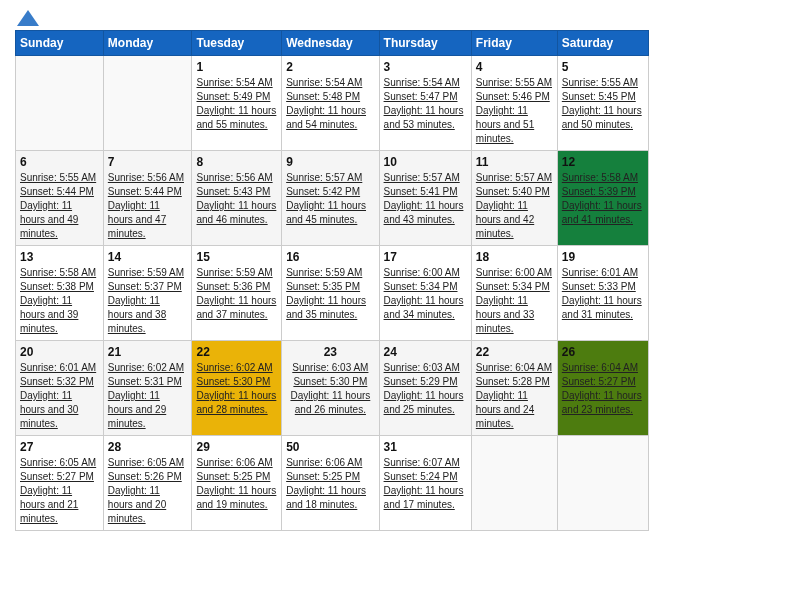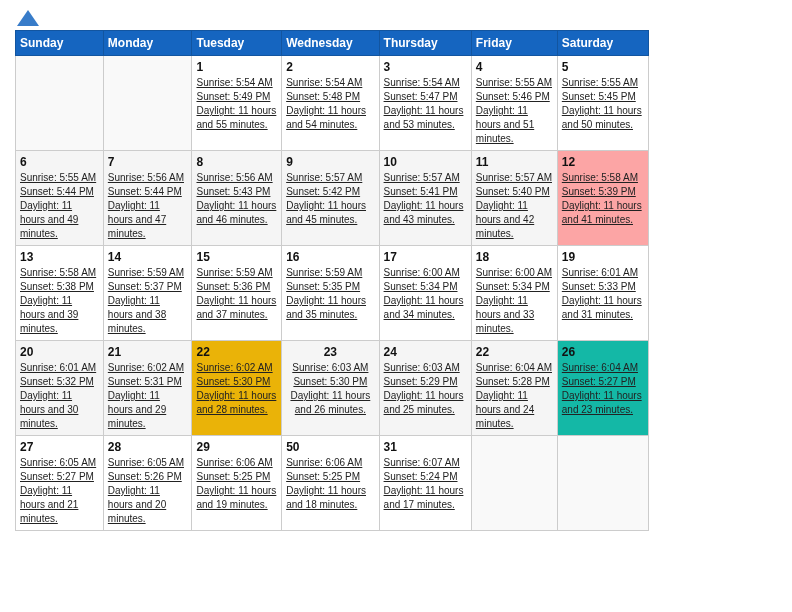--- a/index.html
+++ b/index.html
@@ -158,21 +158,21 @@
             <div class="day-info">Sunrise: 5:57 AM<br>Sunset: 5:42 PM<br>Daylight: 11 hours and 45 minutes.</div>
           </td>
           <td style="background: rgb(245, 245, 245);">
             <div class="day-num">10</div>
             <div class="day-info">Sunrise: 5:57 AM<br>Sunset: 5:41 PM<br>Daylight: 11 hours and 43 minutes.</div>
           </td>
           <td style="background: rgb(245, 245, 245); margin-left: 16px;">
             <div class="day-num">11</div>
             <div class="day-info">Sunrise: 5:57 AM<br>Sunset: 5:40 PM<br>Daylight: 11 hours and 42 minutes.</div>
           </td>
-          <td style="background: #fca5a5;">
+          <td style="background: #15803d;">
             <div class="day-num">12</div>
             <div class="day-info">Sunrise: 5:58 AM<br>Sunset: 5:39 PM<br>Daylight: 11 hours and 41 minutes.</div>
           </td>
         </tr>
         <tr>
           <td>
             <div class="day-num">13</div>
             <div class="day-info">Sunrise: 5:58 AM<br>Sunset: 5:38 PM<br>Daylight: 11 hours and 39 minutes.</div>
           </td>
           <td>
@@ -218,21 +218,21 @@
             <div class="day-info">Sunrise: 6:03 AM<br>Sunset: 5:30 PM<br>Daylight: 11 hours and 26 minutes.</div>
           </td>
           <td style="background: rgb(245, 245, 245);">
             <div class="day-num">24</div>
             <div class="day-info">Sunrise: 6:03 AM<br>Sunset: 5:29 PM<br>Daylight: 11 hours and 25 minutes.</div>
           </td>
           <td style="background: rgb(245, 245, 245);">
             <div class="day-num">22</div>
             <div class="day-info">Sunrise: 6:04 AM<br>Sunset: 5:28 PM<br>Daylight: 11 hours and 24 minutes.</div>
           </td>
-          <td style="background: #14b8a6;">
+          <td style="background: #4d7c0f;">
             <div class="day-num">26</div>
             <div class="day-info">Sunrise: 6:04 AM<br>Sunset: 5:27 PM<br>Daylight: 11 hours and 23 minutes.</div>
           </td>
         </tr>
         <tr>
           <td>
             <div class="day-num">27</div>
             <div class="day-info">Sunrise: 6:05 AM<br>Sunset: 5:27 PM<br>Daylight: 11 hours and 21 minutes.</div>
           </td>
           <td>

